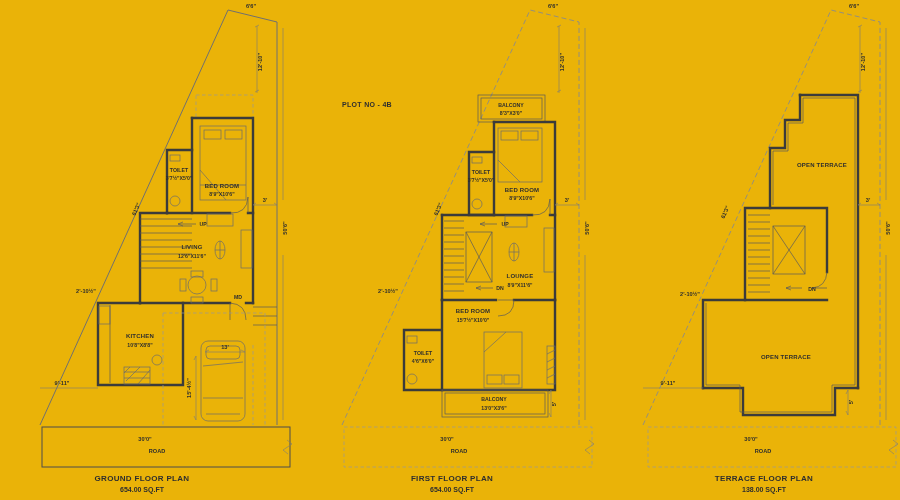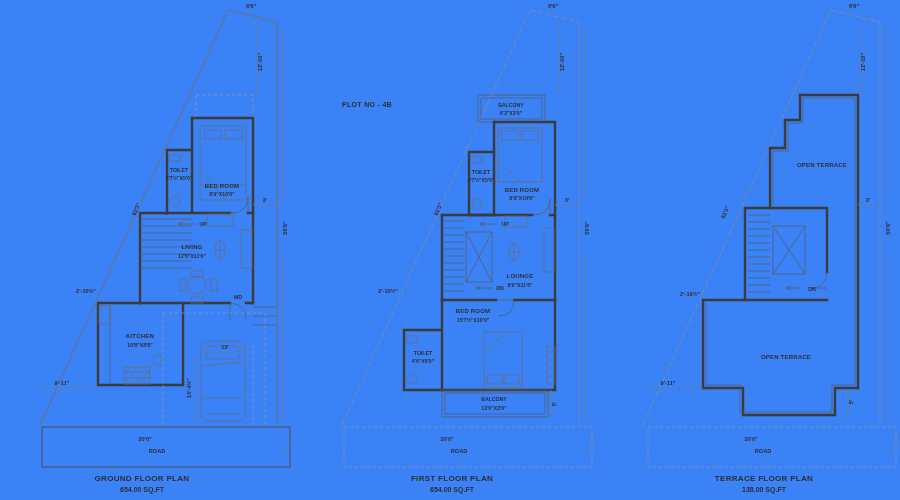--- a/index.html
+++ b/index.html
@@ -1,16 +1,16 @@
 <!DOCTYPE html>
 <html><head>
 <meta charset="utf-8">
 <style>
   html,body{margin:0;padding:0;background:#ffffff;}
-  #sheet{position:relative;width:900px;height:500px;background:#3b82f6;overflow:hidden;}
+  #sheet{position:relative;width:900px;height:500px;background:#eab308;overflow:hidden;}
   svg text{font-family:"Liberation Sans",sans-serif;fill:#2e2e2e;}
   .rm{font-size:6px;font-weight:bold;text-anchor:middle;letter-spacing:.2px}
   .sz{font-size:5.2px;font-weight:bold;text-anchor:middle}
   .dm{font-size:5.6px;font-weight:bold;text-anchor:middle}
   .ttl{font-size:8px;font-weight:bold;text-anchor:middle;letter-spacing:.3px}
   .sub{font-size:7px;font-weight:bold;text-anchor:middle}
   .pn{font-size:7px;font-weight:bold;text-anchor:middle;letter-spacing:.3px}
   .w{stroke:#3b3b3b;stroke-width:2.4;fill:none;stroke-linecap:square}
   .t{stroke:#5a5a5a;stroke-width:.7;fill:none}
   .f{stroke:#6b6b6b;stroke-width:.7;fill:none}

